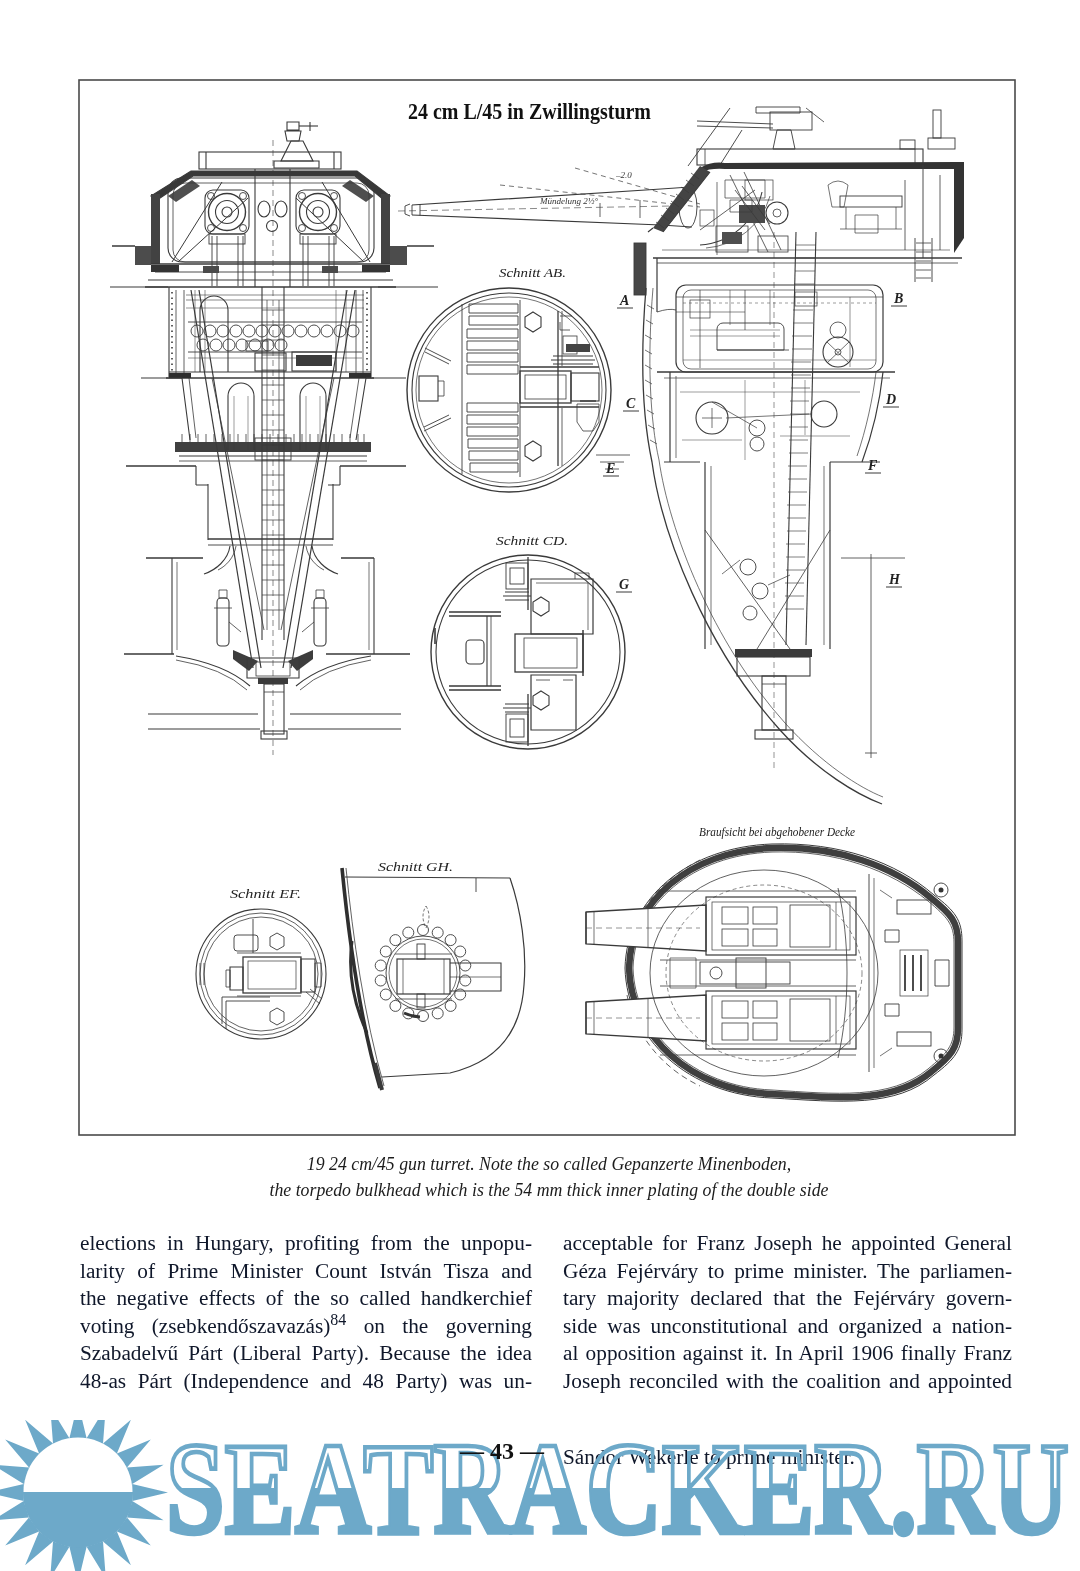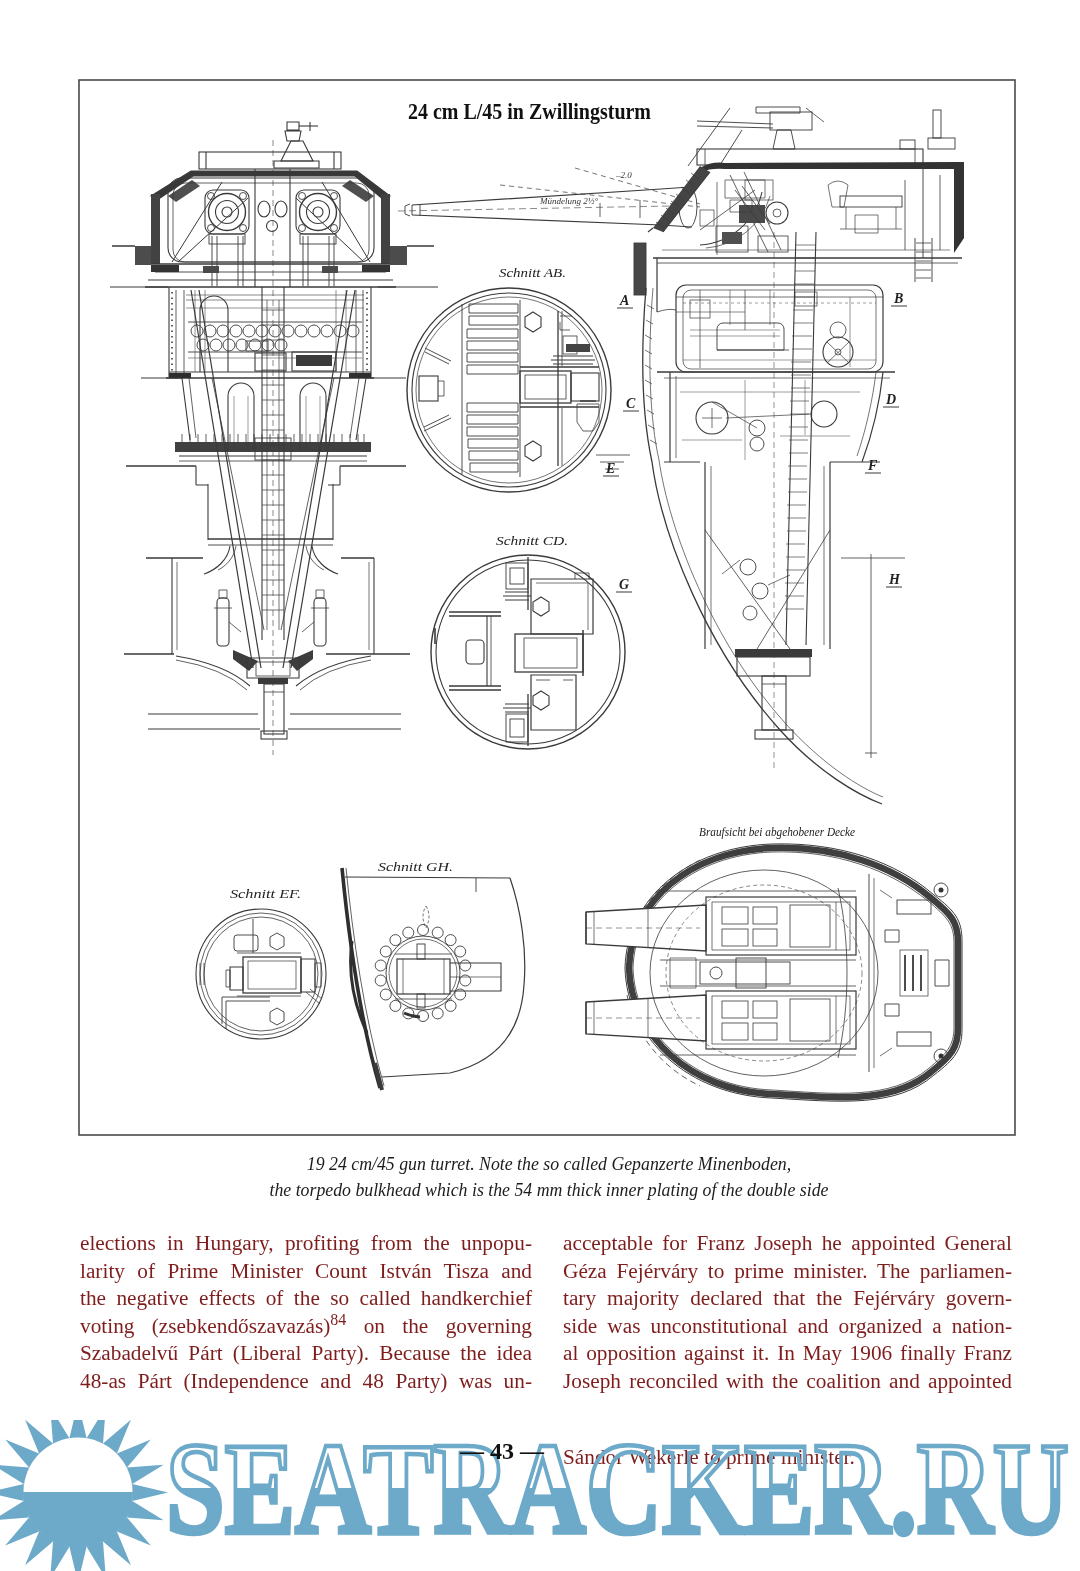--- a/index.html
+++ b/index.html
@@ -1,20 +1,20 @@
 <!DOCTYPE html>
 <html><head>
 <meta charset="utf-8">
 <style>
   html,body{margin:0;padding:0;}
   .page{position:relative;width:1080px;height:1571px;background:#ffffff;overflow:hidden;
         font-family:"Liberation Serif", serif;padding-left:8px;}
   .abs{position:absolute;}
   .cap{font-style:italic;font-size:17.8px;color:#1c1c1c;text-align:center;width:1080px;line-height:26px;}
-  .col{font-size:21.3px;color:#7f1d1d;line-height:27.6px;}
+  .col{font-size:21.3px;color:#0f172a;line-height:27.6px;}
   .jl{text-align:justify;text-align-last:justify;white-space:nowrap;}
   sup{font-size:16px;line-height:0;}
 </style>
 </head>
 <body>
 <div class="page">
 
 <svg class="abs" style="left:0;top:0" width="1080" height="1571" viewBox="0 0 1080 1571" fill="none" stroke-linecap="butt" stroke-linejoin="miter">
 
 <rect x="79" y="80" width="936" height="1055" fill="#ffffff" stroke="#4a4a4a" stroke-width="1.6"></rect>
@@ -723,21 +723,21 @@
 <div class="jl">voting (zsebkendőszavazás)<sup>84</sup> on the governing</div>
 <div class="jl">Szabadelvű Párt (Liberal Party). Because the idea</div>
 <div class="jl">48-as Párt (Independence and 48 Party) was un-</div>
 </div>
 
 <div class="abs col" style="left:563px;top:1230px;width:449px;">
 <div class="jl">acceptable for Franz Joseph he appointed General</div>
 <div class="jl">Géza Fejérváry to prime minister. The parliamen-</div>
 <div class="jl">tary majority declared that the Fejérváry govern-</div>
 <div class="jl">side was unconstitutional and organized a nation-</div>
-<div class="jl">al opposition against it. In May 1906 finally Franz</div>
+<div class="jl">al opposition against it. In April 1906 finally Franz</div>
 <div class="jl">Joseph reconciled with the coalition and appointed</div>
 <div class="jl" style="text-align-last:left;margin-top:48px;">Sándor Wekerle to prime minister.</div>
 </div>
 
 <div class="abs" style="left:0;top:1438px;width:1004px;text-align:center;font-size:24px;font-weight:bold;color:#111;z-index:6;">—&nbsp;43&nbsp;—</div>
 
 <svg class="abs" style="left:0;top:1420px" width="1080" height="151" viewBox="0 0 1080 151">
 <defs>
 <clipPath id="wmlow">
           <rect x="160" y="68" width="920" height="83"></rect>

